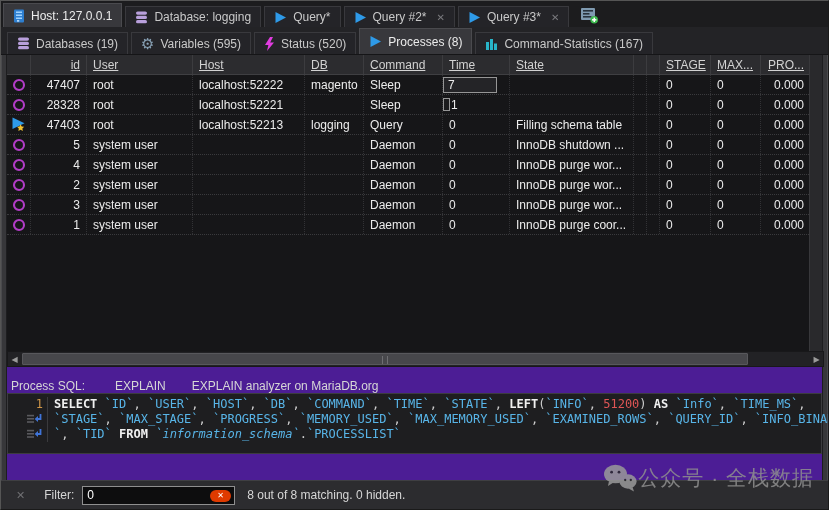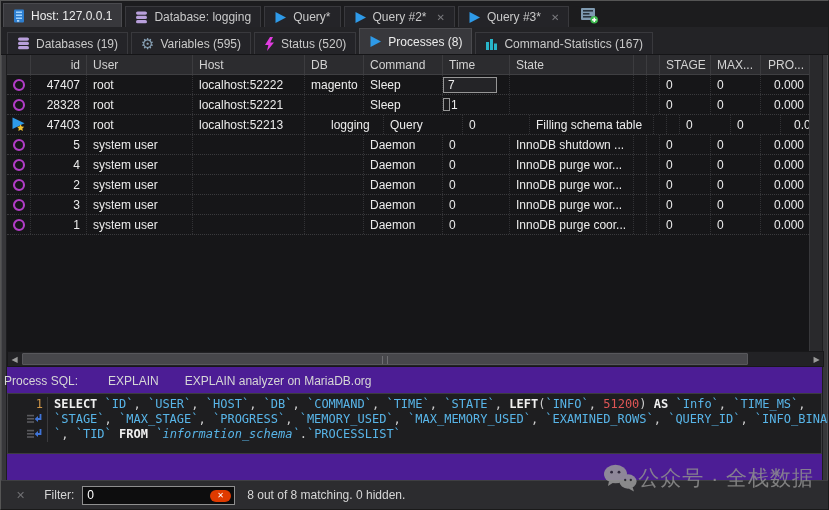--- a/index.html
+++ b/index.html
@@ -23,35 +23,35 @@
   
   .grid-wrap{position:absolute;left:0;top:54px;width:100%;height:296px;background:#2a2a2d;}
   .edge{position:absolute;width:6px;background:#37373a;border-right:1px solid #1d1d1f;border-left:1px solid #4a4a4d;}
   .edge-left{left:0;top:54px;height:427px;}
   .edge-right{right:0;top:54px;height:427px;border-left:1px solid #1d1d1f;border-right:1px solid #4a4a4d;}
   .grid{position:absolute;left:6px;top:0;right:19px;bottom:0;background:#161618;overflow:hidden;}
   .vscroll{position:absolute;right:6px;top:0;width:13px;height:100%;background:#29292c;border-left:1px solid #38383b;}
   .g-row{display:flex;height:20px;align-items:stretch;}
   .g-header{background:#2c2c2f;border-bottom:1px solid #3f3f42;color:#d2d2d2;}
   .g-cell{flex:none;padding:0 6px;font-size:12px;white-space:nowrap;overflow:hidden;display:flex;align-items:center;}
-  .g-header .g-cell{border-right:1px solid #3c3c3f;}
+  .g-header .g-cell{border-right:1px solid #3c3c3f;text-decoration:underline;}
   .g-row.data{border-bottom:1px dotted #3a3a3d;color:#ececec;}
   .g-row.data .g-cell{border-right:1px dotted #323235;}
   .al-r{justify-content:flex-end;}
   .al-c{justify-content:center;padding:0;}
   .cell-focus{border:1px solid #969696;background:#242427;height:16px;display:flex;align-items:center;padding:0 4px;min-width:54px;}
   .mini-box{display:inline-block;width:7px;height:13px;border:1px solid #969696;background:#1b1b1d;margin-right:1px;flex:none;}
   
   .hscroll{position:absolute;left:6px;top:350px;width:817px;height:16px;background:#222225;border:1px solid #18181a;display:flex;align-items:center;}
   .hs-btn{width:13px;height:14px;color:#9a9a9a;font-size:8px;display:flex;align-items:center;justify-content:center;flex:none;}
   .hs-thumb{height:12px;width:726px;margin-left:1px;background:#47474b;border:1px solid #58585c;border-radius:1px;position:relative;flex:none;}
   .hs-grip{position:absolute;left:50%;top:2px;width:6px;height:8px;margin-left:-3px;
            border-left:1px solid #6e6e72;border-right:1px solid #6e6e72;}
   
-  .psql{position:absolute;left:0;top:368px;right:6px;height:24px;display:flex;align-items:center;color:#d6d6d6;}
+  .psql{position:absolute;left:7px;top:368px;right:6px;height:24px;display:flex;align-items:flex-end;color:#d6d6d6;}
   .psql-label{margin-left:3px;}
   .psql-link1{margin-left:30px;}
   .psql-link2{margin-left:26px;}
   
   .editor{position:absolute;left:6px;top:392px;right:6px;height:61px;background:#1e1e20;border:1px solid #3c3c3f;
           font-family:"DejaVu Sans Mono","Liberation Mono",monospace;font-size:12px;padding-top:3px;}
   .ed-line{display:flex;height:15px;line-height:15px;}
   .gutter{width:40px;flex:none;display:flex;justify-content:flex-end;align-items:center;padding-right:4px;
           border-right:1px solid #3a3a3d;color:#cf9648;}
   .code{padding-left:6px;white-space:pre;}
@@ -251,21 +251,21 @@
             <span class="ic">
               <svg width="16" height="15" viewBox="0 0 16 15">
                 <path d="M1.5 0.5 L13.5 6.2 L1.5 12 Z" fill="#2e9ae8"></path>
                 <path d="M9.6 7.2 l1.1 2.2 2.5 .3 -1.8 1.7 .4 2.5 -2.2 -1.2 -2.2 1.2 .4 -2.5 -1.8 -1.7 2.5 -.3 Z" fill="#f2c230"></path>
               </svg>
             </span>
           </div>
           <div class="g-cell al-r" style="width: 56px;">47403</div>
           <div class="g-cell" style="width: 106px;">root</div>
           <div class="g-cell" style="width: 112px;">localhost:52213</div>
-          <div class="g-cell" style="width: 59px; margin-left: 20px;">logging</div>
+          <div class="g-cell" style="width: 59px;">logging</div>
           <div class="g-cell" style="width: 79px;">Query</div>
           <div class="g-cell" style="width: 67px;">0</div>
           <div class="g-cell" style="width: 124px;">Filling schema table</div>
           <div class="g-cell" style="width: 10px;"></div>
           <div class="g-cell" style="width: 9px;"></div>
           <div class="g-cell" style="width: 51px;">0</div>
           <div class="g-cell" style="width: 50px;">0</div>
           <div class="g-cell al-r" style="width: 50px;">0.000</div>
         </div>
         <div class="g-row data">

